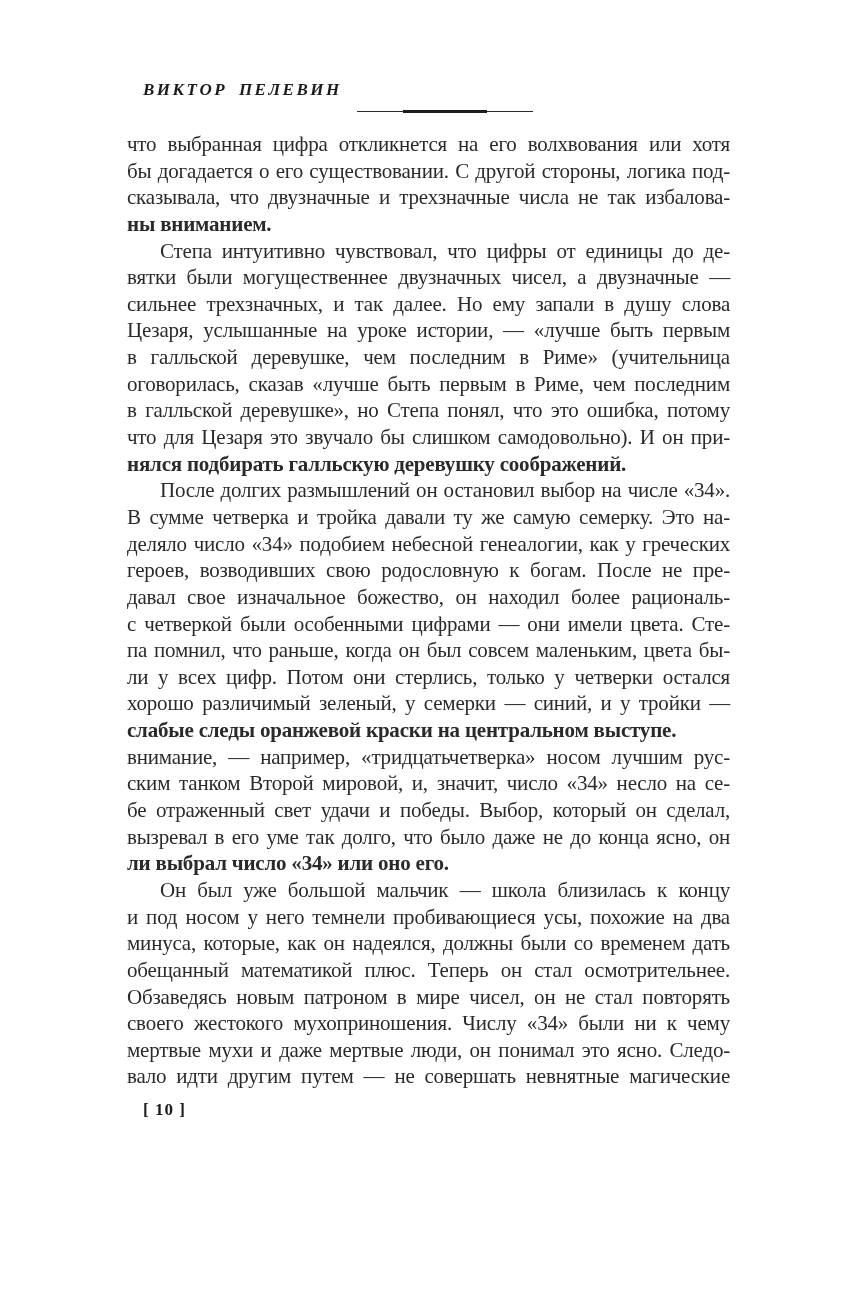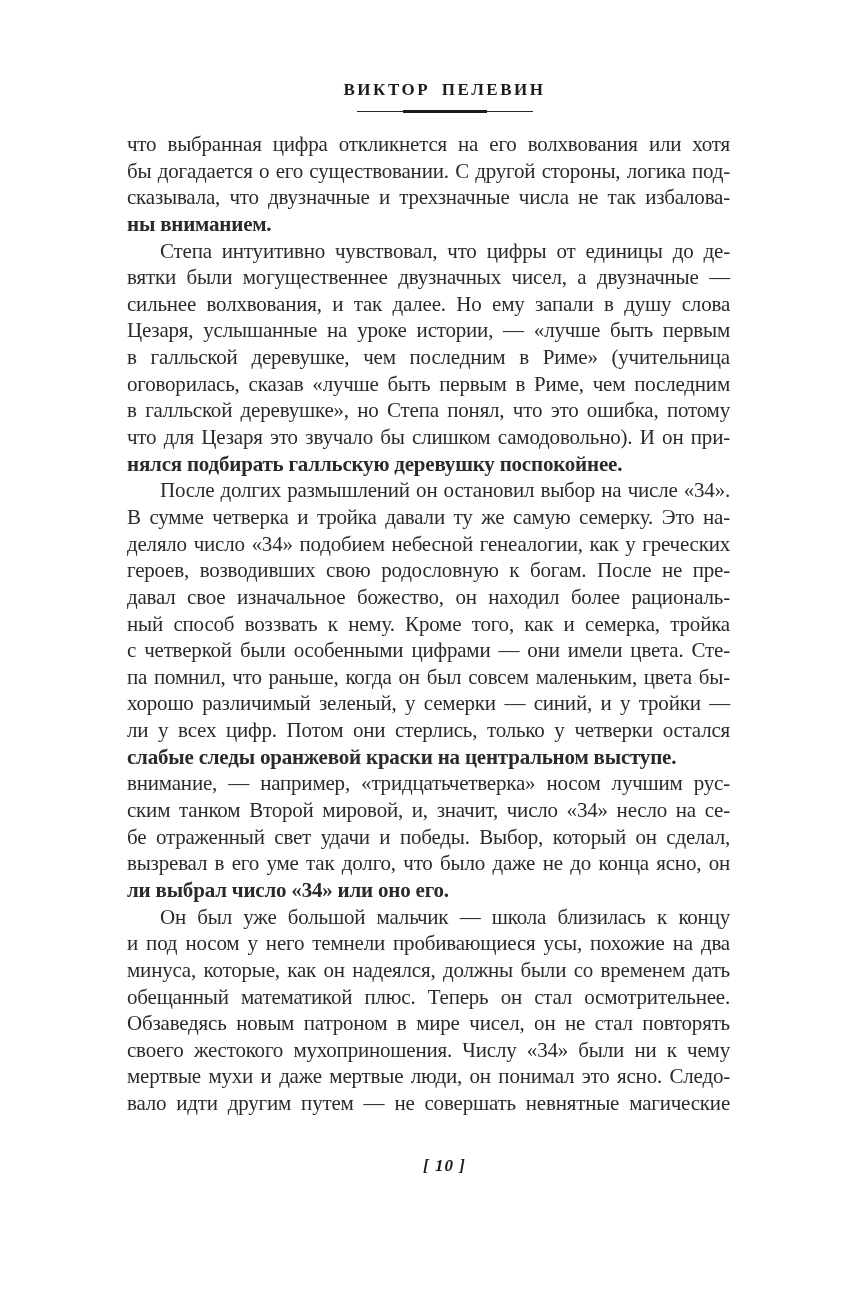--- a/index.html
+++ b/index.html
@@ -11,22 +11,23 @@
   .page {
     position: relative;
     width: 856px; height: 1299px;
     overflow: hidden;
     background: #ffffff;
   }
   
   .running-head {
     position: absolute;
     left: 127px; width: 603px; top: 80px;
-    text-align: center;
+    text-align: left;
     transform: translateX(16px);
+    font-style: italic;
   }
   .author {
     font-size: 17px;
     font-weight: bold;
     letter-spacing: 2.5px;
     word-spacing: 5px;
     color: #1c1c1e;
     white-space: nowrap;
   }
   .header-divider {
@@ -61,24 +62,23 @@
     text-align: justify;
     text-align-last: justify;
     height: 26.65px;
     overflow: visible;
   }
   .line.para-end { text-align-last: left; font-weight: bold; }
   .line.indent { padding-left: 33px; }
   
   .page-footer {
     position: absolute;
-    left: 127px; width: 603px; top: 1156px;
-    text-align: center;
+    left: 127px; width: 603px; top: 1100px;
+    text-align: left;
     transform: translateX(16px);
-    font-style: italic;
   }
   .pagenum {
     font-size: 17px;
     font-weight: bold;
     color: #1c1c1e;
     letter-spacing: 1px;
   }
 </style>
 </head>
 <body style="background: rgb(255, 255, 255);">
@@ -96,39 +96,38 @@
   <main class="body-text" id="body-text" style="color: rgb(42, 42, 44);">
       <div class="paragraph">
         <div class="line">что выбранная цифра откликнется на его волхвования или хотя</div>
         <div class="line">бы догадается о его существовании. С другой стороны, логика под-</div>
         <div class="line">сказывала, что двузначные и трехзначные числа не так избалова-</div>
         <div class="line para-end">ны вниманием.</div>
       </div>
       <div class="paragraph">
         <div class="line indent">Степа интуитивно чувствовал, что цифры от единицы до де-</div>
         <div class="line">вятки были могущественнее двузначных чисел, а двузначные —</div>
-        <div class="line">сильнее волхвования, и так далее. Но ему запали в душу слова</div>
+        <div class="line">сильнее трехзначных, и так далее. Но ему запали в душу слова</div>
         <div class="line">Цезаря, услышанные на уроке истории, — «лучше быть первым</div>
         <div class="line">в галльской деревушке, чем последним в Риме» (учительница</div>
         <div class="line">оговорилась, сказав «лучше быть первым в Риме, чем последним</div>
         <div class="line">в галльской деревушке», но Степа понял, что это ошибка, потому</div>
         <div class="line">что для Цезаря это звучало бы слишком самодовольно). И он при-</div>
-        <div class="line para-end">нялся подбирать галльскую деревушку поспокойнее.</div>
+        <div class="line para-end">нялся подбирать галльскую деревушку соображений.</div>
       </div>
       <div class="paragraph">
         <div class="line indent">После долгих размышлений он остановил выбор на числе «34».</div>
         <div class="line">В сумме четверка и тройка давали ту же самую семерку. Это на-</div>
         <div class="line">деляло число «34» подобием небесной генеалогии, как у греческих</div>
         <div class="line">героев, возводивших свою родословную к богам. После не пре-</div>
         <div class="line">давал свое изначальное божество, он находил более рациональ-</div>
-        <div class="line">ный способ воззвать к нему. Кроме того, как и семерка, тройка</div>
         <div class="line">с четверкой были особенными цифрами — они имели цвета. Сте-</div>
         <div class="line">па помнил, что раньше, когда он был совсем маленьким, цвета бы-</div>
+        <div class="line">ли у всех цифр. Потом они стерлись, только у четверки остался</div>
         <div class="line">хорошо различимый зеленый, у семерки — синий, и у тройки —</div>
-        <div class="line">ли у всех цифр. Потом они стерлись, только у четверки остался</div>
         <div class="line para-end">слабые следы оранжевой краски на центральном выступе.</div>
       </div>
       <div class="paragraph">
         <div class="line">внимание, — например, «тридцатьчетверка» носом лучшим рус-</div>
         <div class="line">ским танком Второй мировой, и, значит, число «34» несло на се-</div>
         <div class="line">бе отраженный свет удачи и победы. Выбор, который он сделал,</div>
         <div class="line">вызревал в его уме так долго, что было даже не до конца ясно, он</div>
         <div class="line para-end">ли выбрал число «34» или оно его.</div>
       </div>
       <div class="paragraph">

